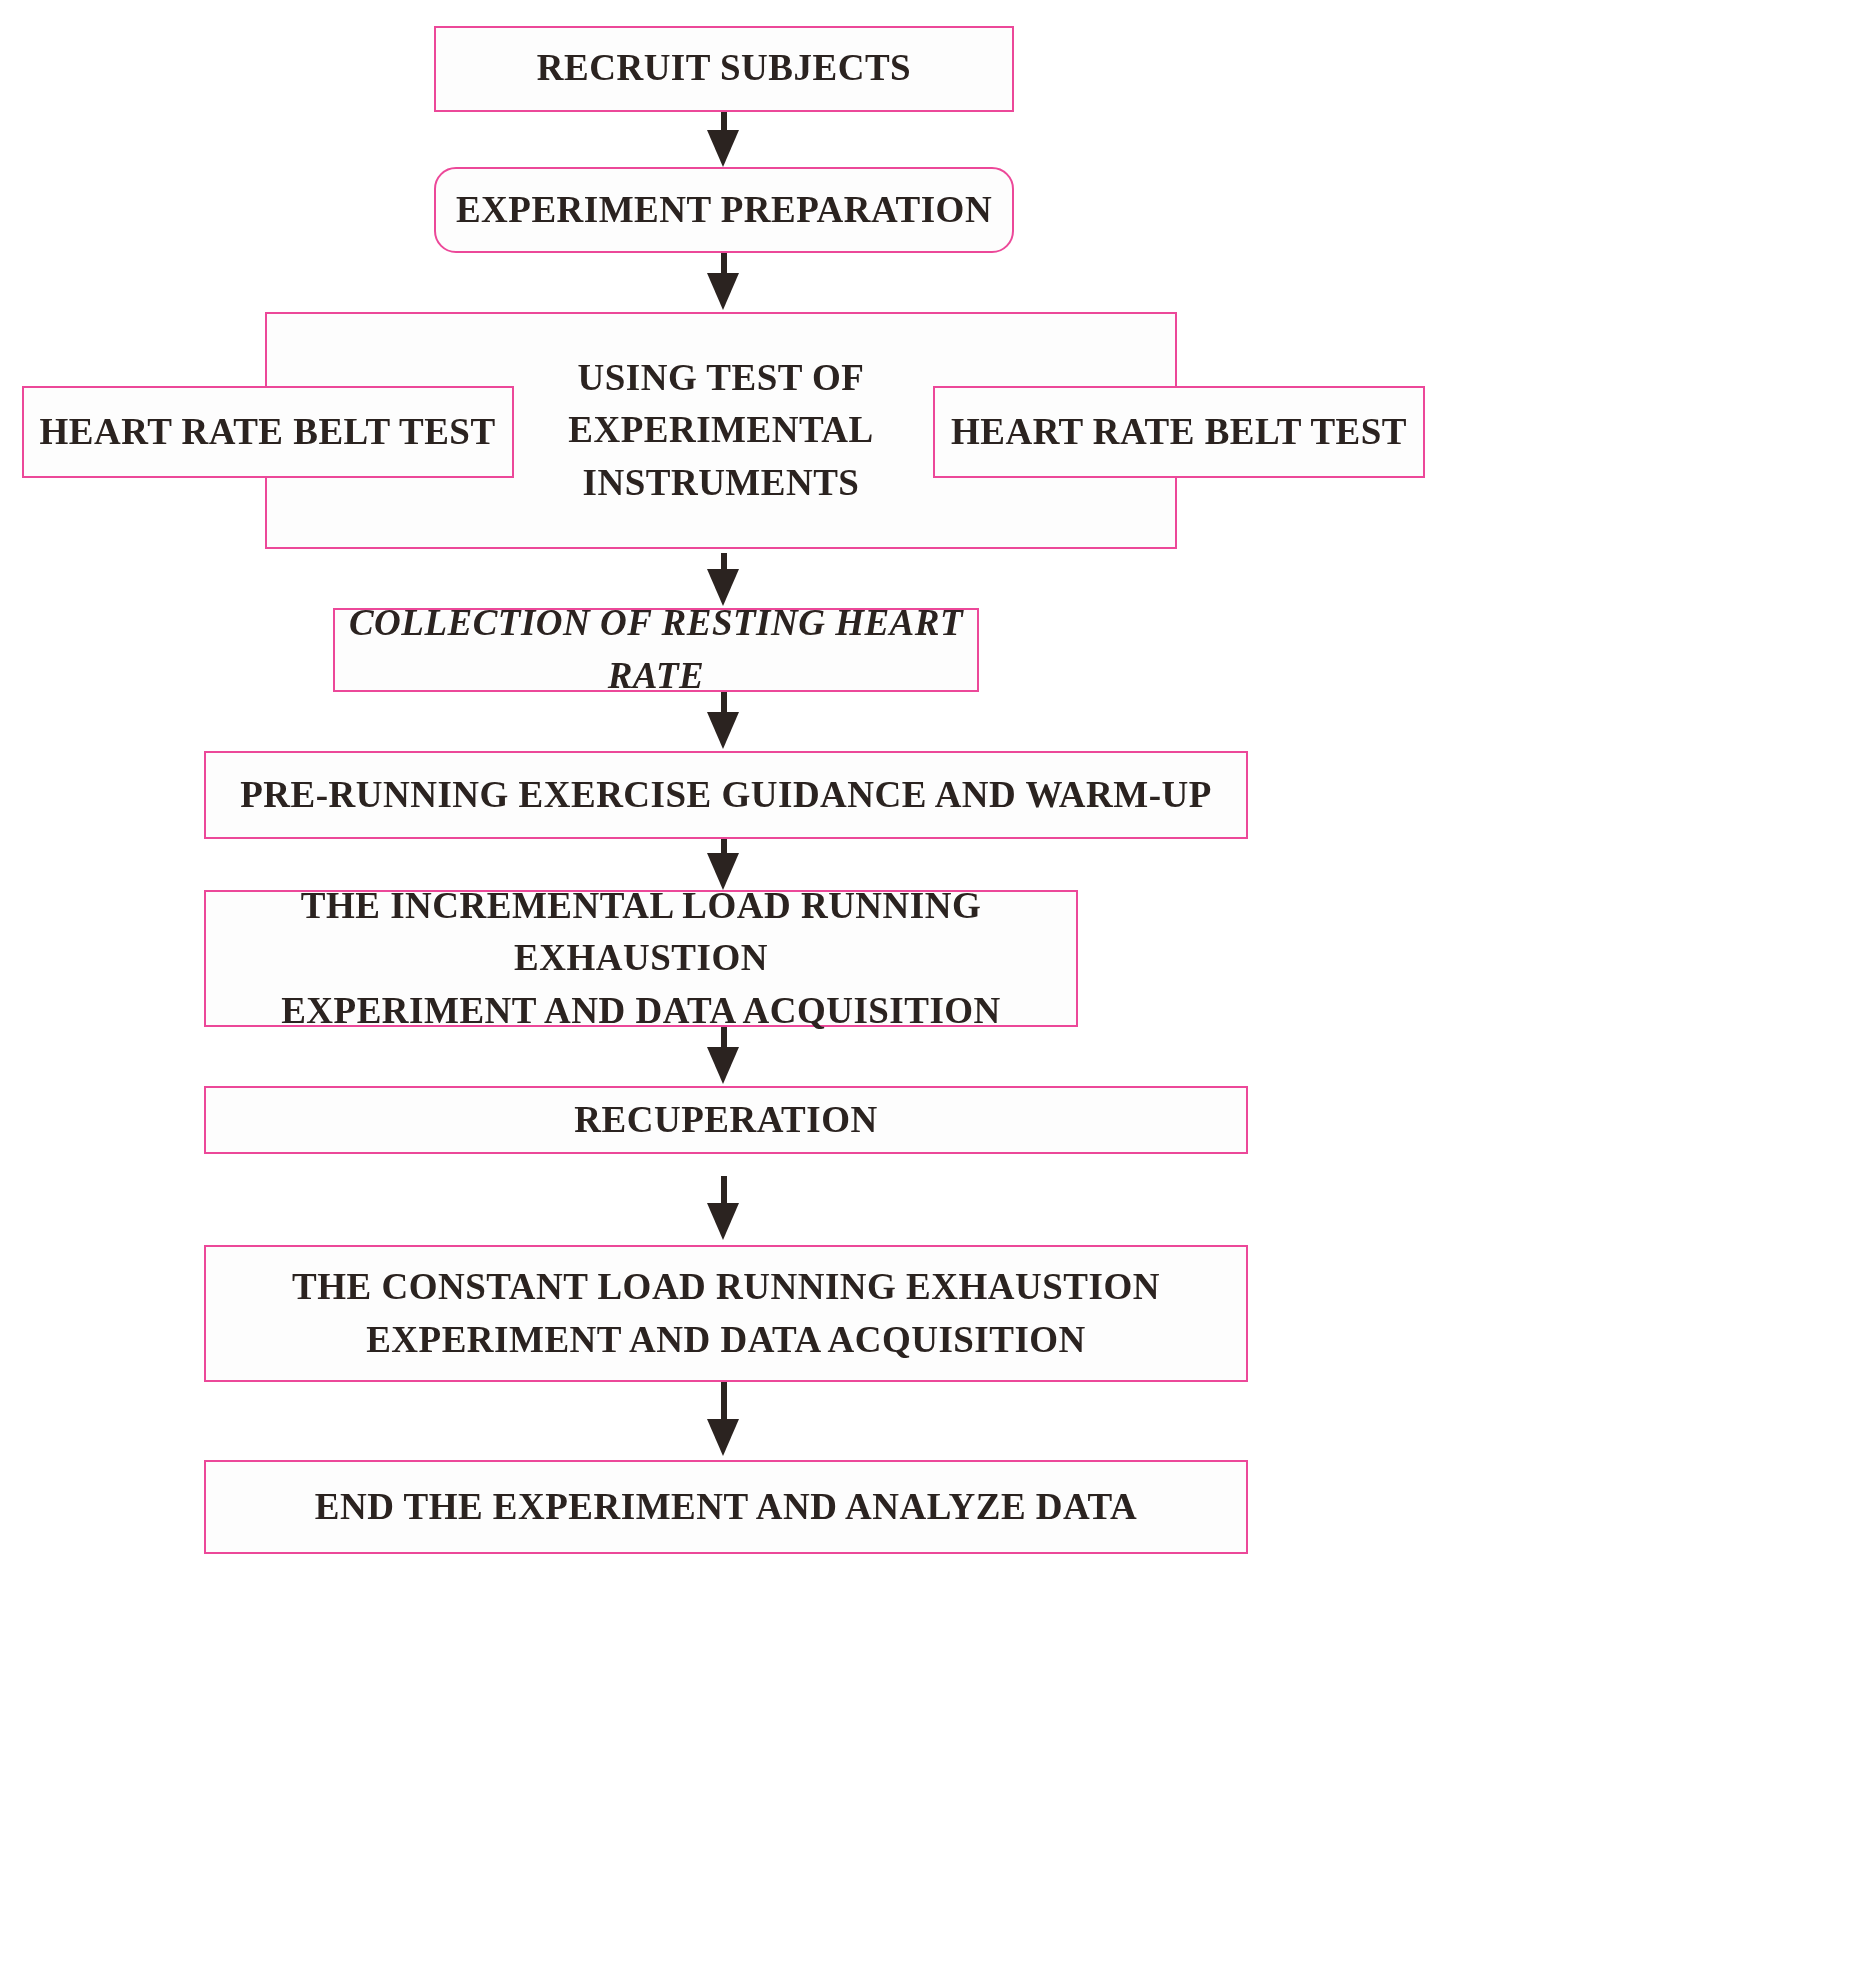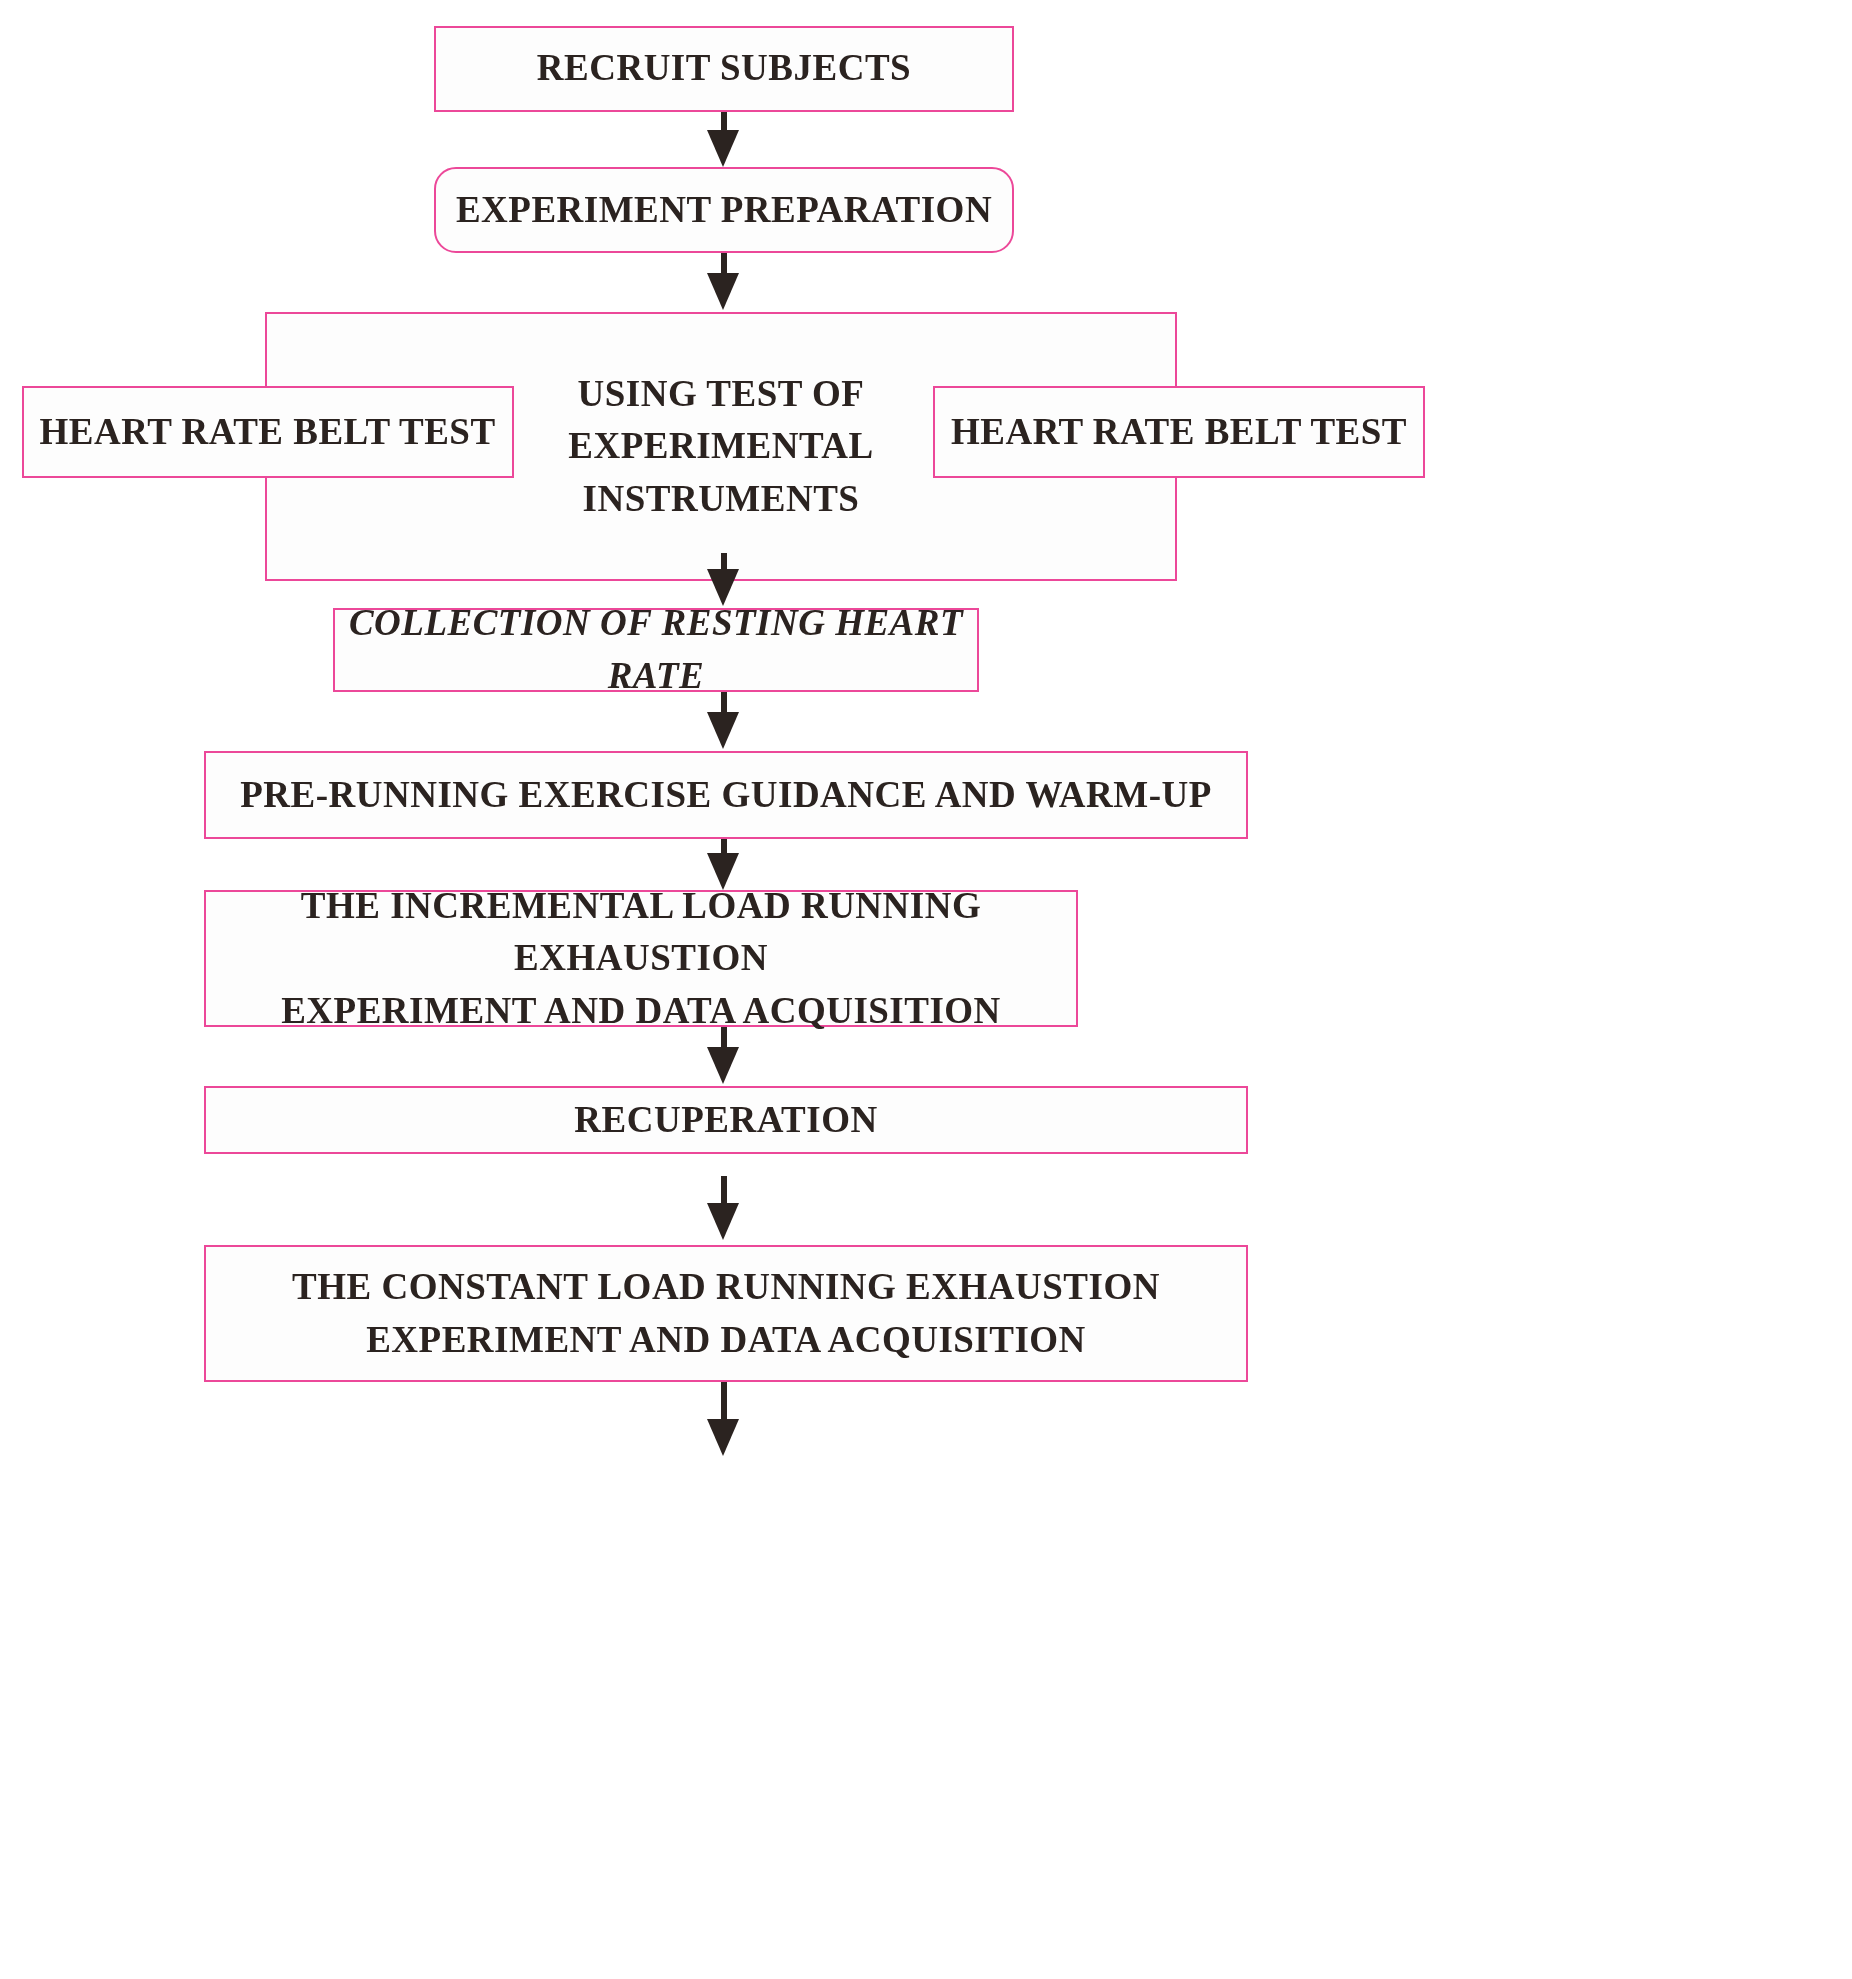--- a/index.html
+++ b/index.html
@@ -39,21 +39,21 @@
   .box .label {
     display: block;
     padding: 0 11.8px;
     white-space: pre-line;
   }
 
   
   .b-recruit       { left: 434px;  top: 25.5px;   width: 580px; height: 86px;  font-size: 37px; }
   .b-prep          { left: 434px;  top: 167px;  width: 580px; height: 86px;  font-size: 37px; border-radius: 22px; }
 
-  .b-using         { left: 265px;  top: 312px;  width: 912px; height: 269px; font-size: 37px; }
+  .b-using         { left: 265px;  top: 312px;  width: 912px; height: 237px; font-size: 37px; }
   .b-hr-left       { left: 21.6px;   top: 386px;  width: 492px; height: 92px;  font-size: 37px; z-index: 3; }
   .b-hr-right      { left: 933px;  top: 386px;  width: 492px; height: 92px;  font-size: 37px; z-index: 3; }
 
   .b-collection    { left: 333px;  top: 608px;  width: 646px; height: 84px;  font-size: 37px; font-style: italic; }
   .b-prerun        { left: 204px;  top: 751px;  width: 1044px;height: 88px;  font-size: 37px; }
   .b-incremental   { left: 204px;  top: 890px;  width: 874px; height: 137px;font-size: 37px; }
   .b-recuperation  { left: 204px;  top: 1086px; width: 1044px; height: 68px; font-size: 37px; }
   .b-constant      { left: 204px;  top: 1245px; width: 1044px; height: 137px;font-size: 37px; }
   .b-end           { left: 204px;  top: 1460px; width: 1044px; height: 94px; font-size: 37px; }
 
@@ -171,15 +171,18 @@
   <div class="box b-constant">
     <span class="label">THE CONSTANT LOAD RUNNING EXHAUSTION
 EXPERIMENT AND DATA ACQUISITION</span>
   </div>
 
   <div class="arrow" style="left:724px; top:1382px; height:78px;">
     <div class="stem" style="height:41px;"></div>
     <div class="head" style="top:37px;"></div>
   </div>
 
+  <div class="box b-end">
+    <span class="label">END THE EXPERIMENT AND ANALYZE DATA</span>
+  </div>
 
 </div>
 
 
 </body></html>

